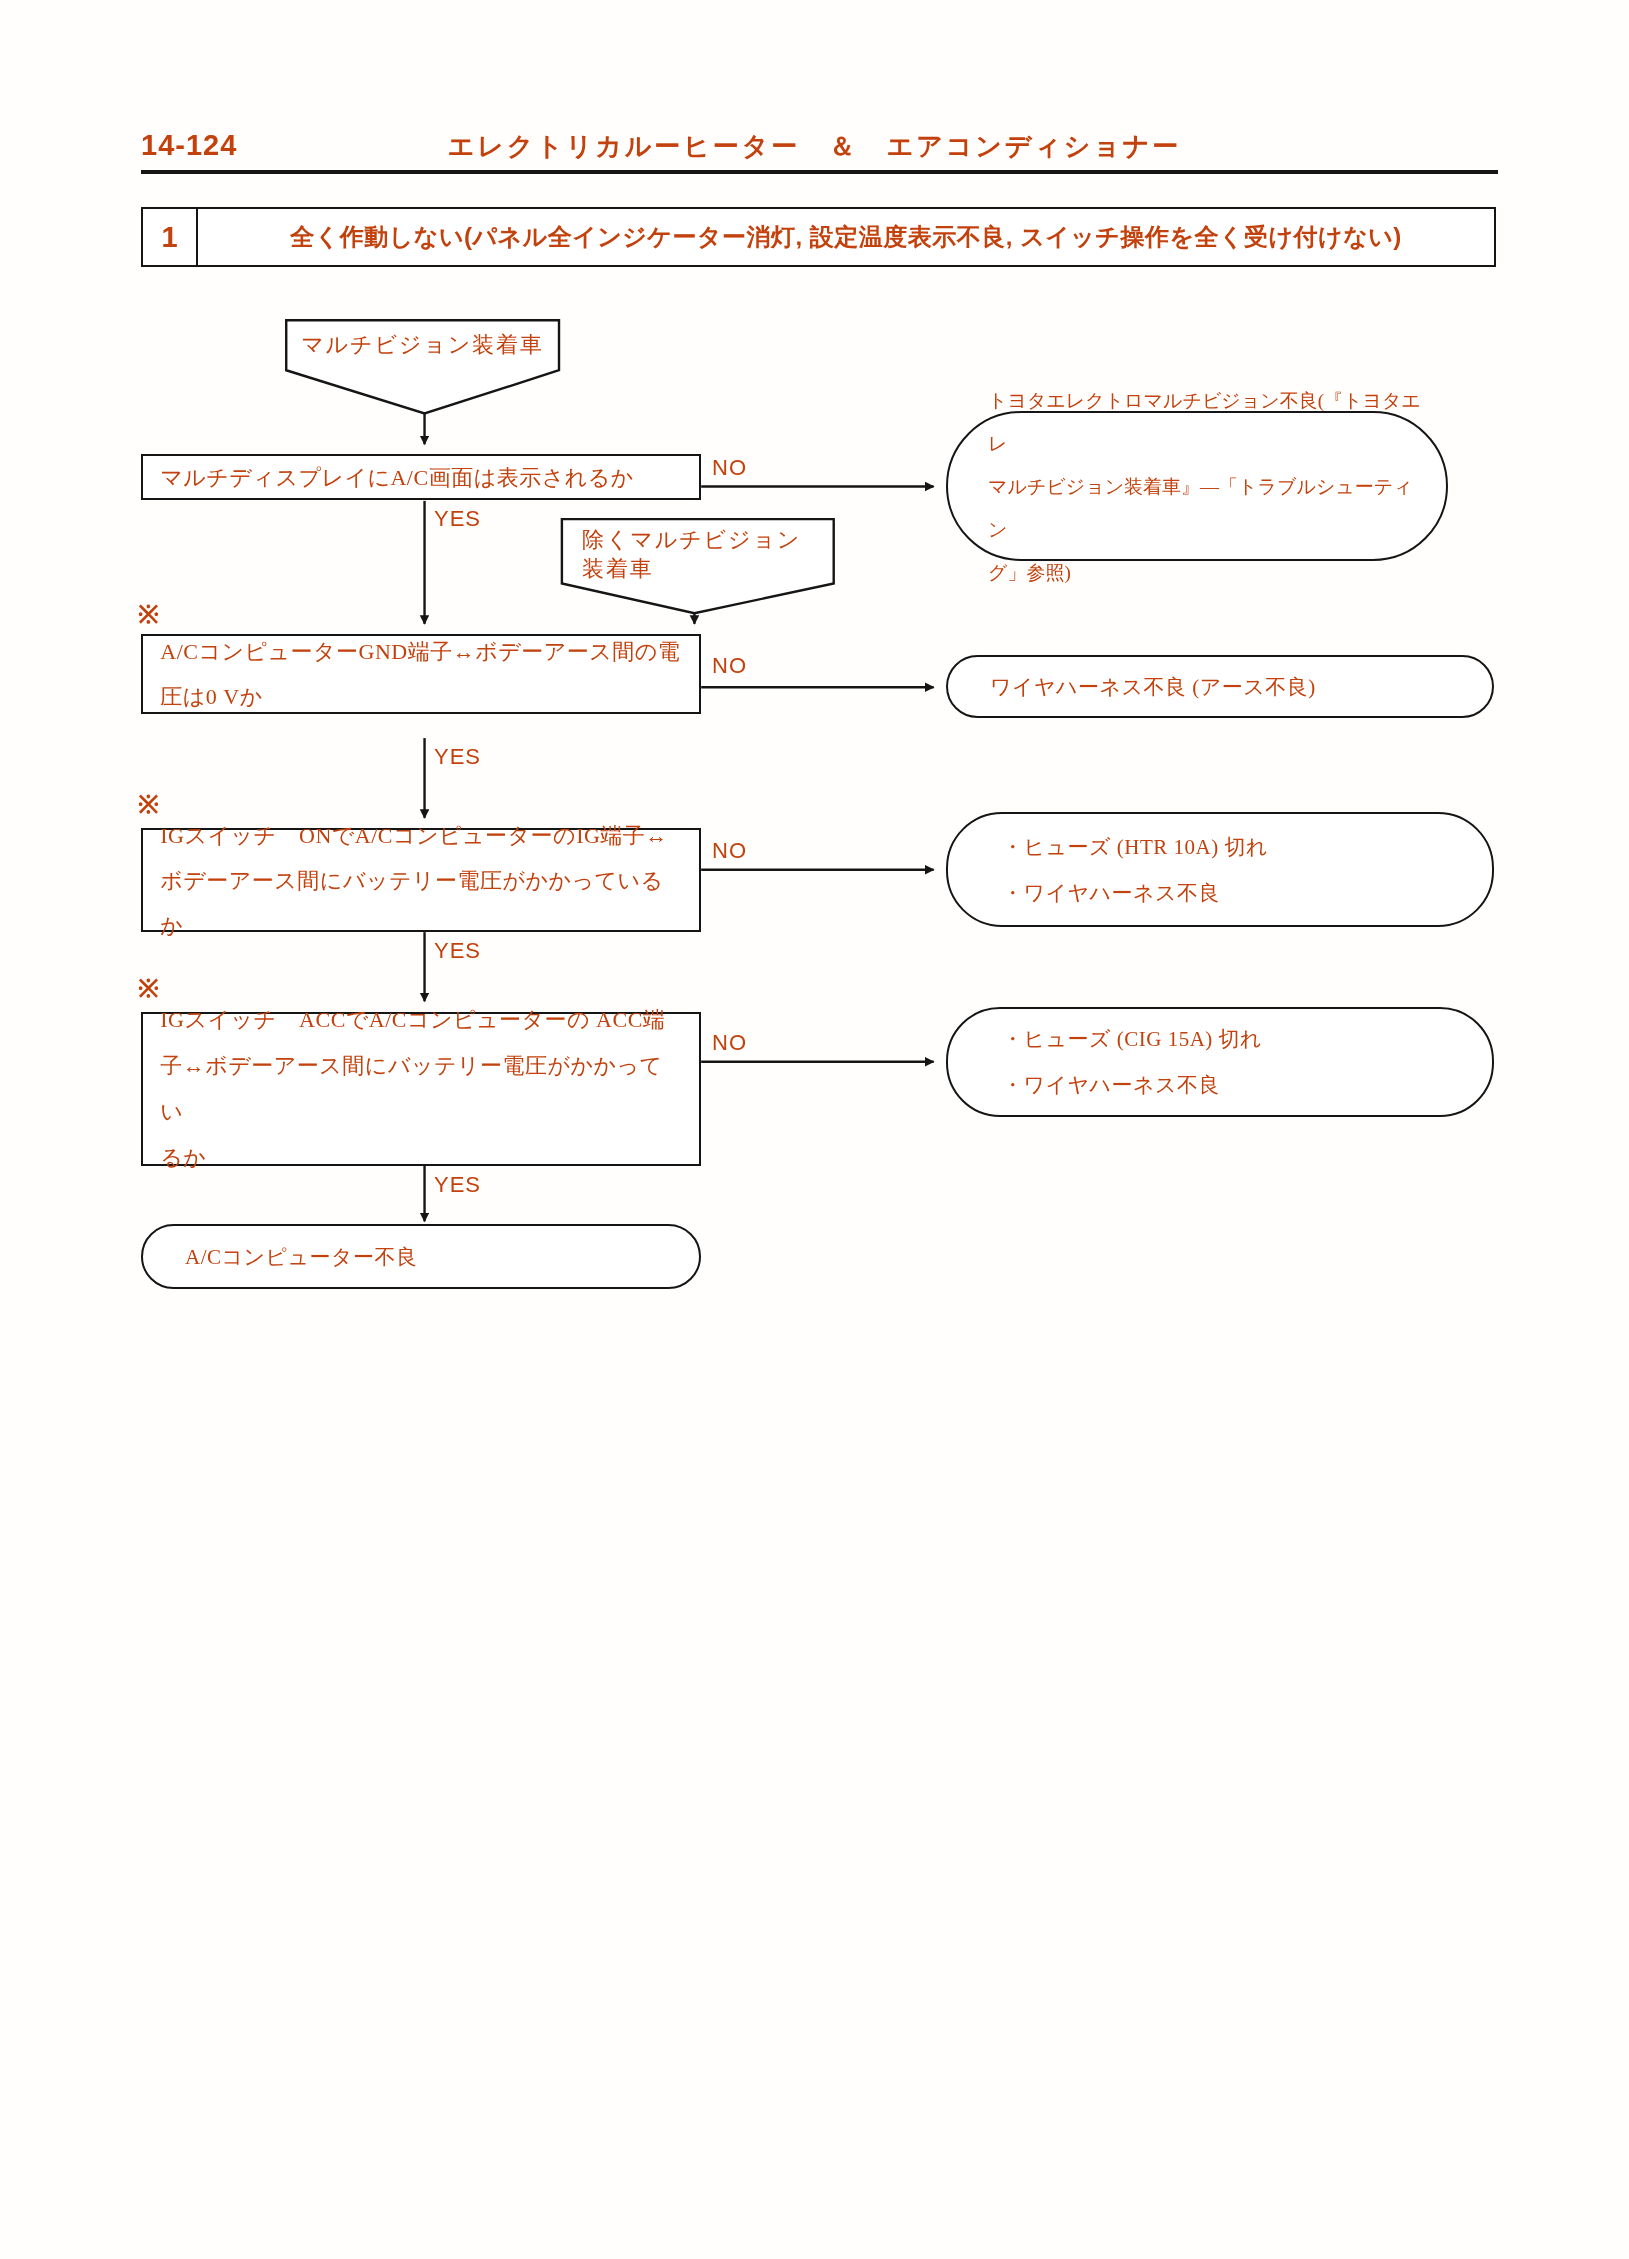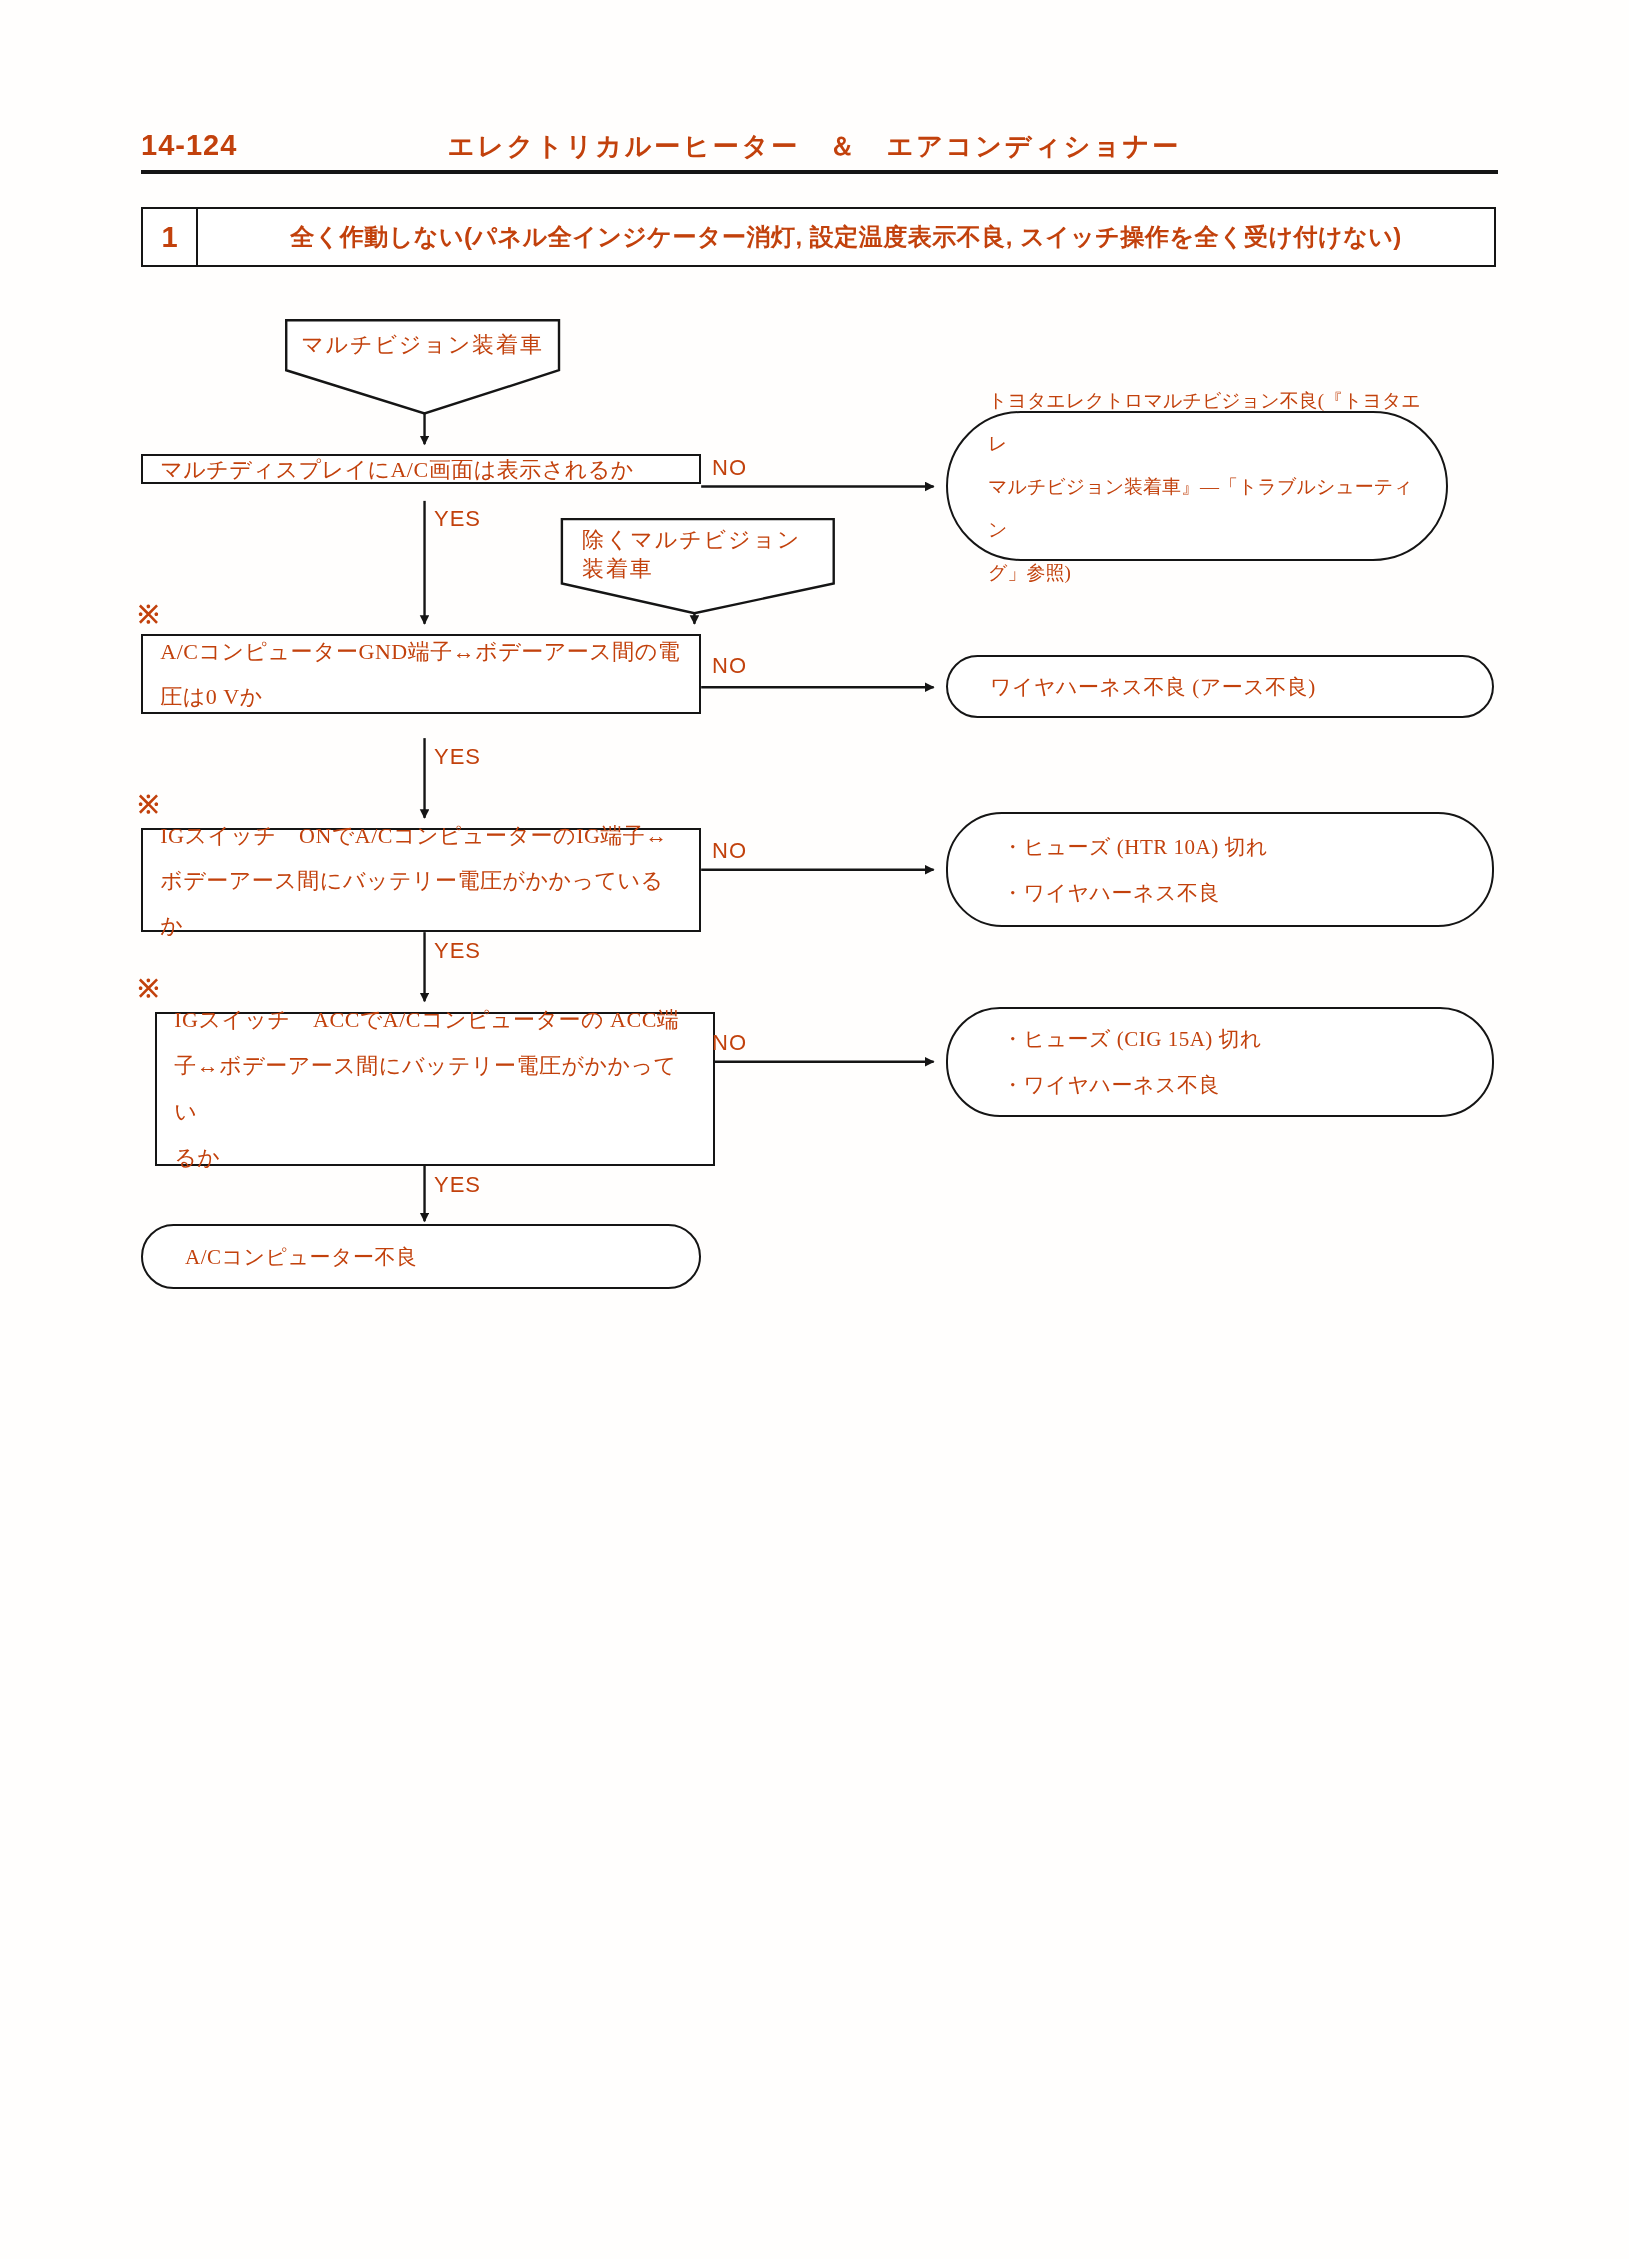--- a/index.html
+++ b/index.html
@@ -62,24 +62,24 @@
   .ptext{
     position:absolute;font-size:22px;letter-spacing:1.9px;white-space:pre-line;
   }
   .yn{
     position:absolute;
     font-family:"Liberation Sans","DejaVu Sans",sans-serif;
     font-weight:normal;font-size:22px;letter-spacing:1px;
   }
   .note{position:absolute;font-size:25px;font-weight:bold;}
 
-  #box-a{left:141px;top:454px;width:560px;height:30px;}
+  #box-a{left:141px;top:454px;width:560px;height:46px;}
   #box-b{left:141px;top:634px;width:560px;height:80px;}
   #box-c{left:141px;top:828px;width:560px;height:104px;}
-  #box-d{left:155px;top:1012px;width:560px;height:154px;line-height:46px;}
+  #box-d{left:141px;top:1012px;width:560px;height:154px;line-height:46px;}
   #r1{left:946px;top:411px;width:502px;height:150px;border-radius:75px;
       padding:0 17.3px 0 40px;font-size:19px;line-height:43px;letter-spacing:0;}
   #r2{left:946px;top:655px;width:548px;height:63px;border-radius:32px;padding-left:42px;}
   #r3{left:946px;top:812px;width:548px;height:115px;border-radius:56px;padding-left:54px;}
   #r4{left:946px;top:1007px;width:548px;height:110px;border-radius:54px;padding-left:54px;}
   #conclusion{left:141px;top:1224px;width:560px;height:65px;border-radius:33px;padding-left:42px;}
 
   #p1-label{left:286px;top:320px;width:273px;height:50px;
             display:flex;align-items:center;justify-content:center;}
   #p2-label{left:582px;top:525px;line-height:29px;}

